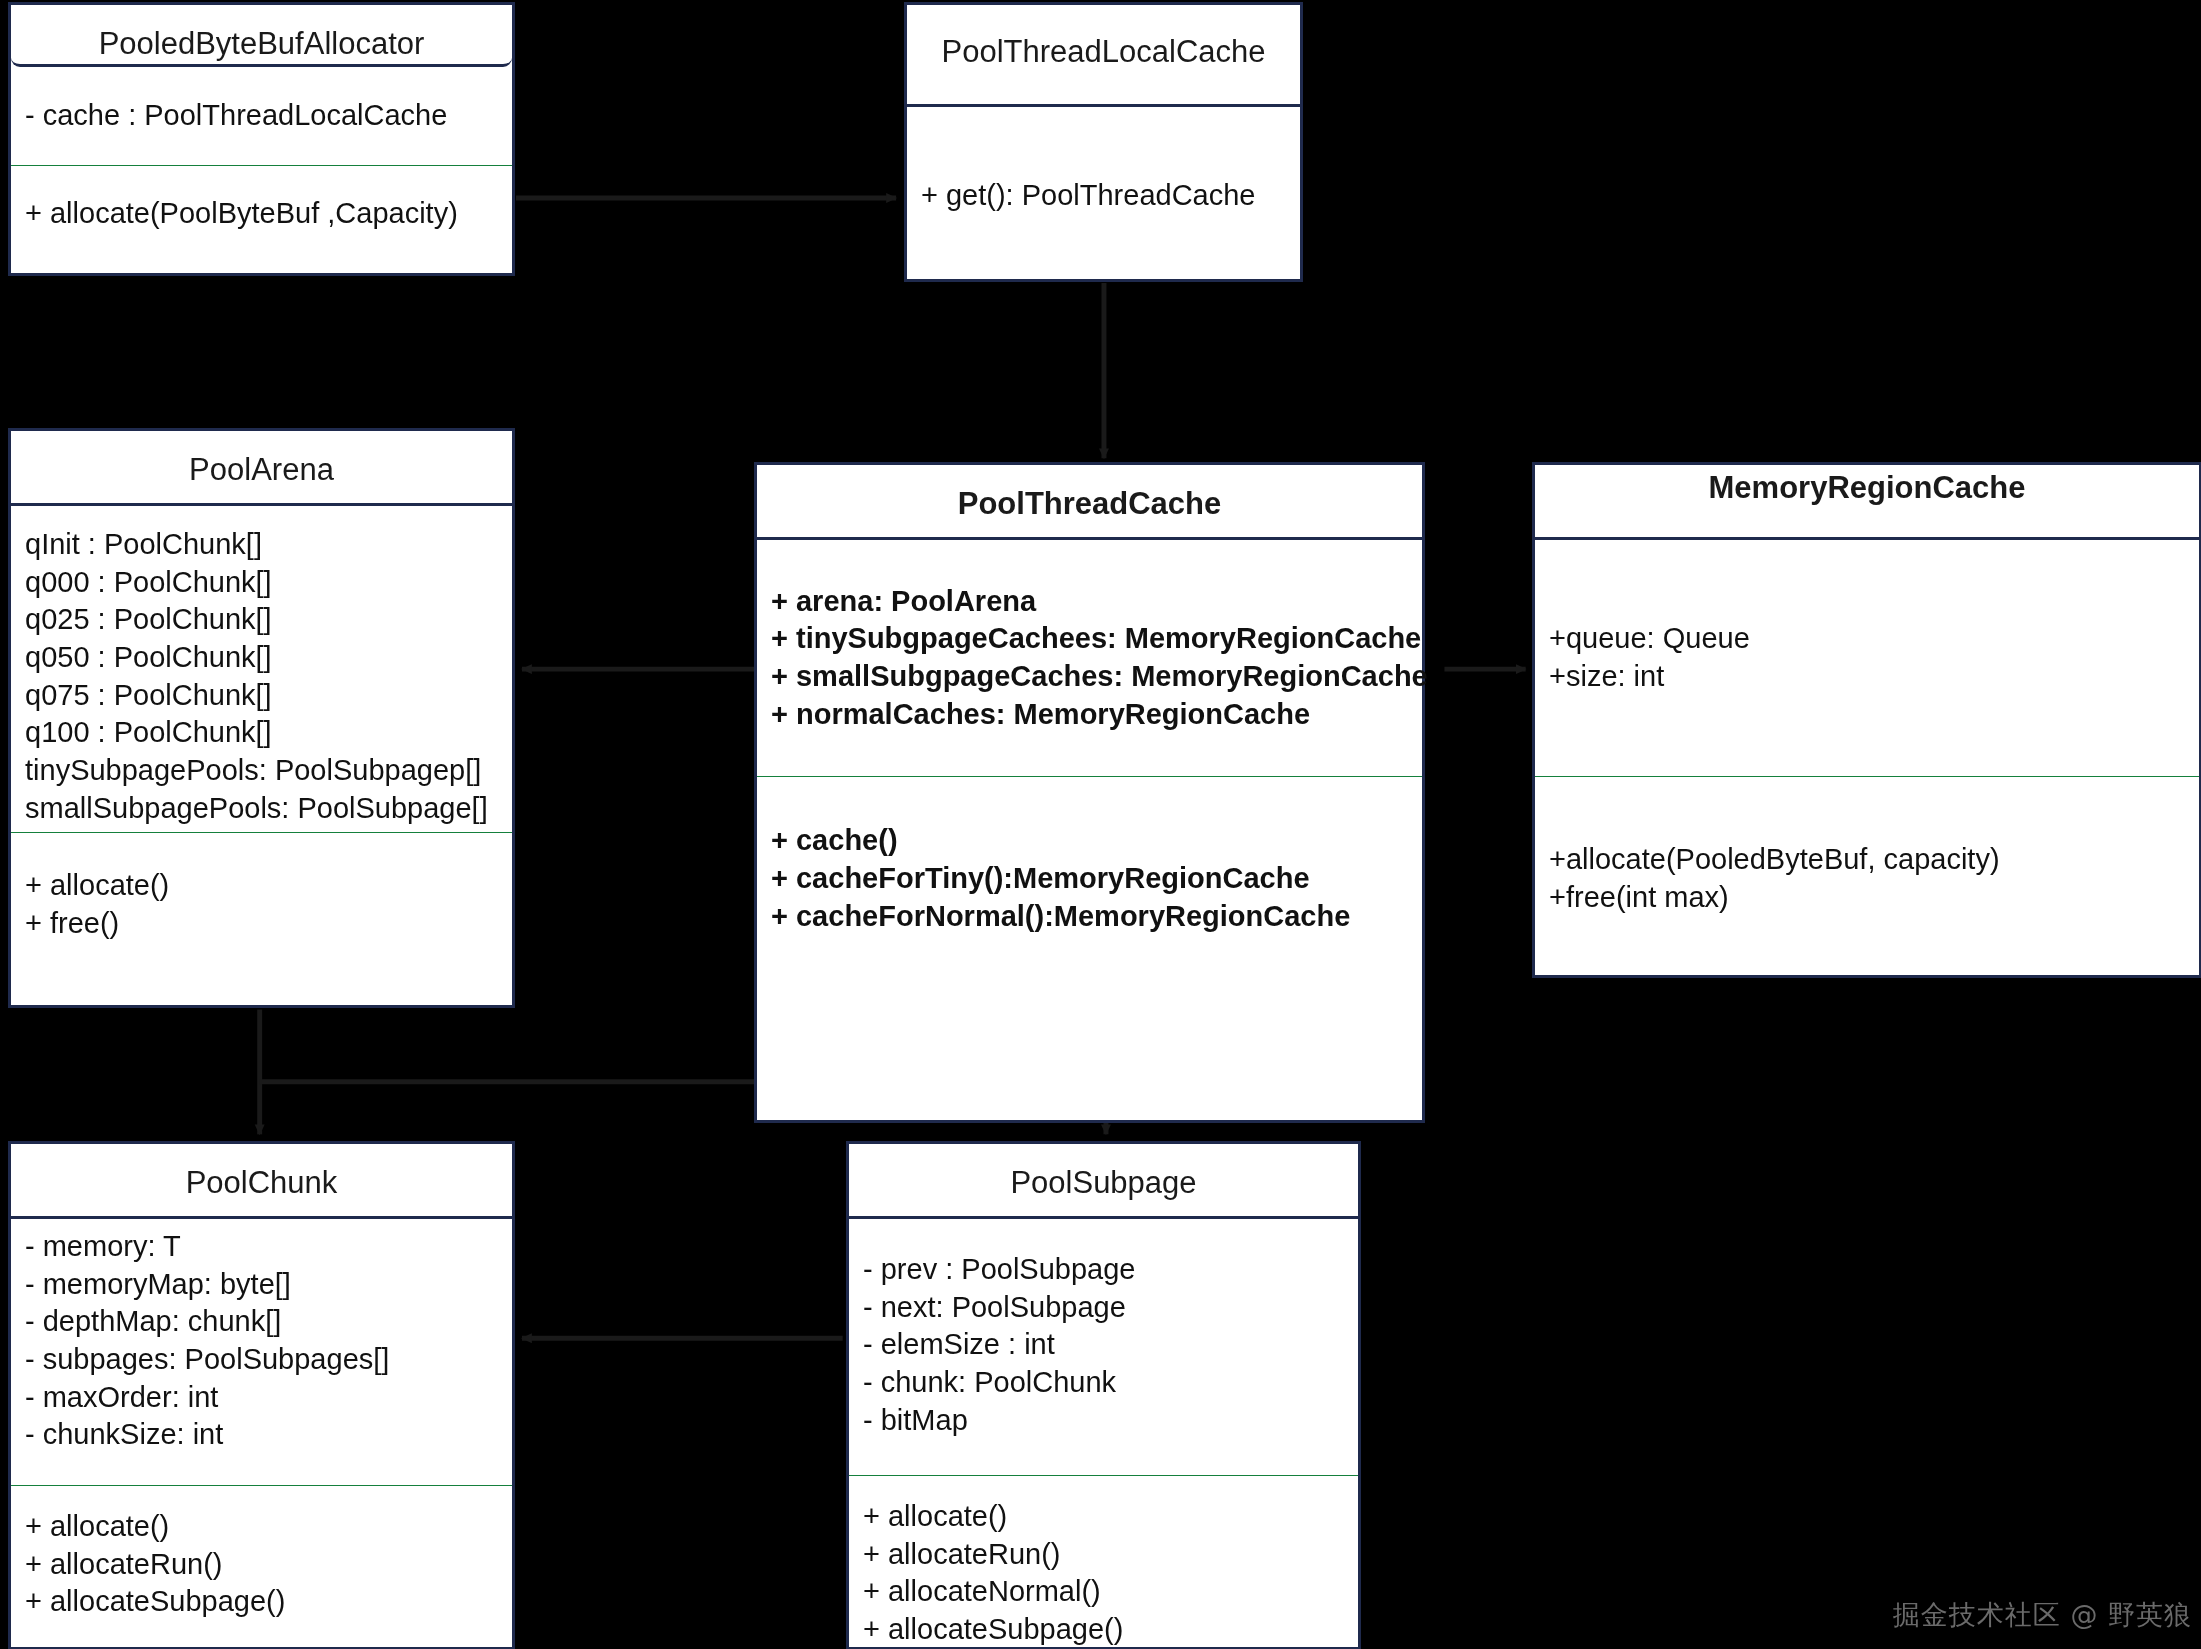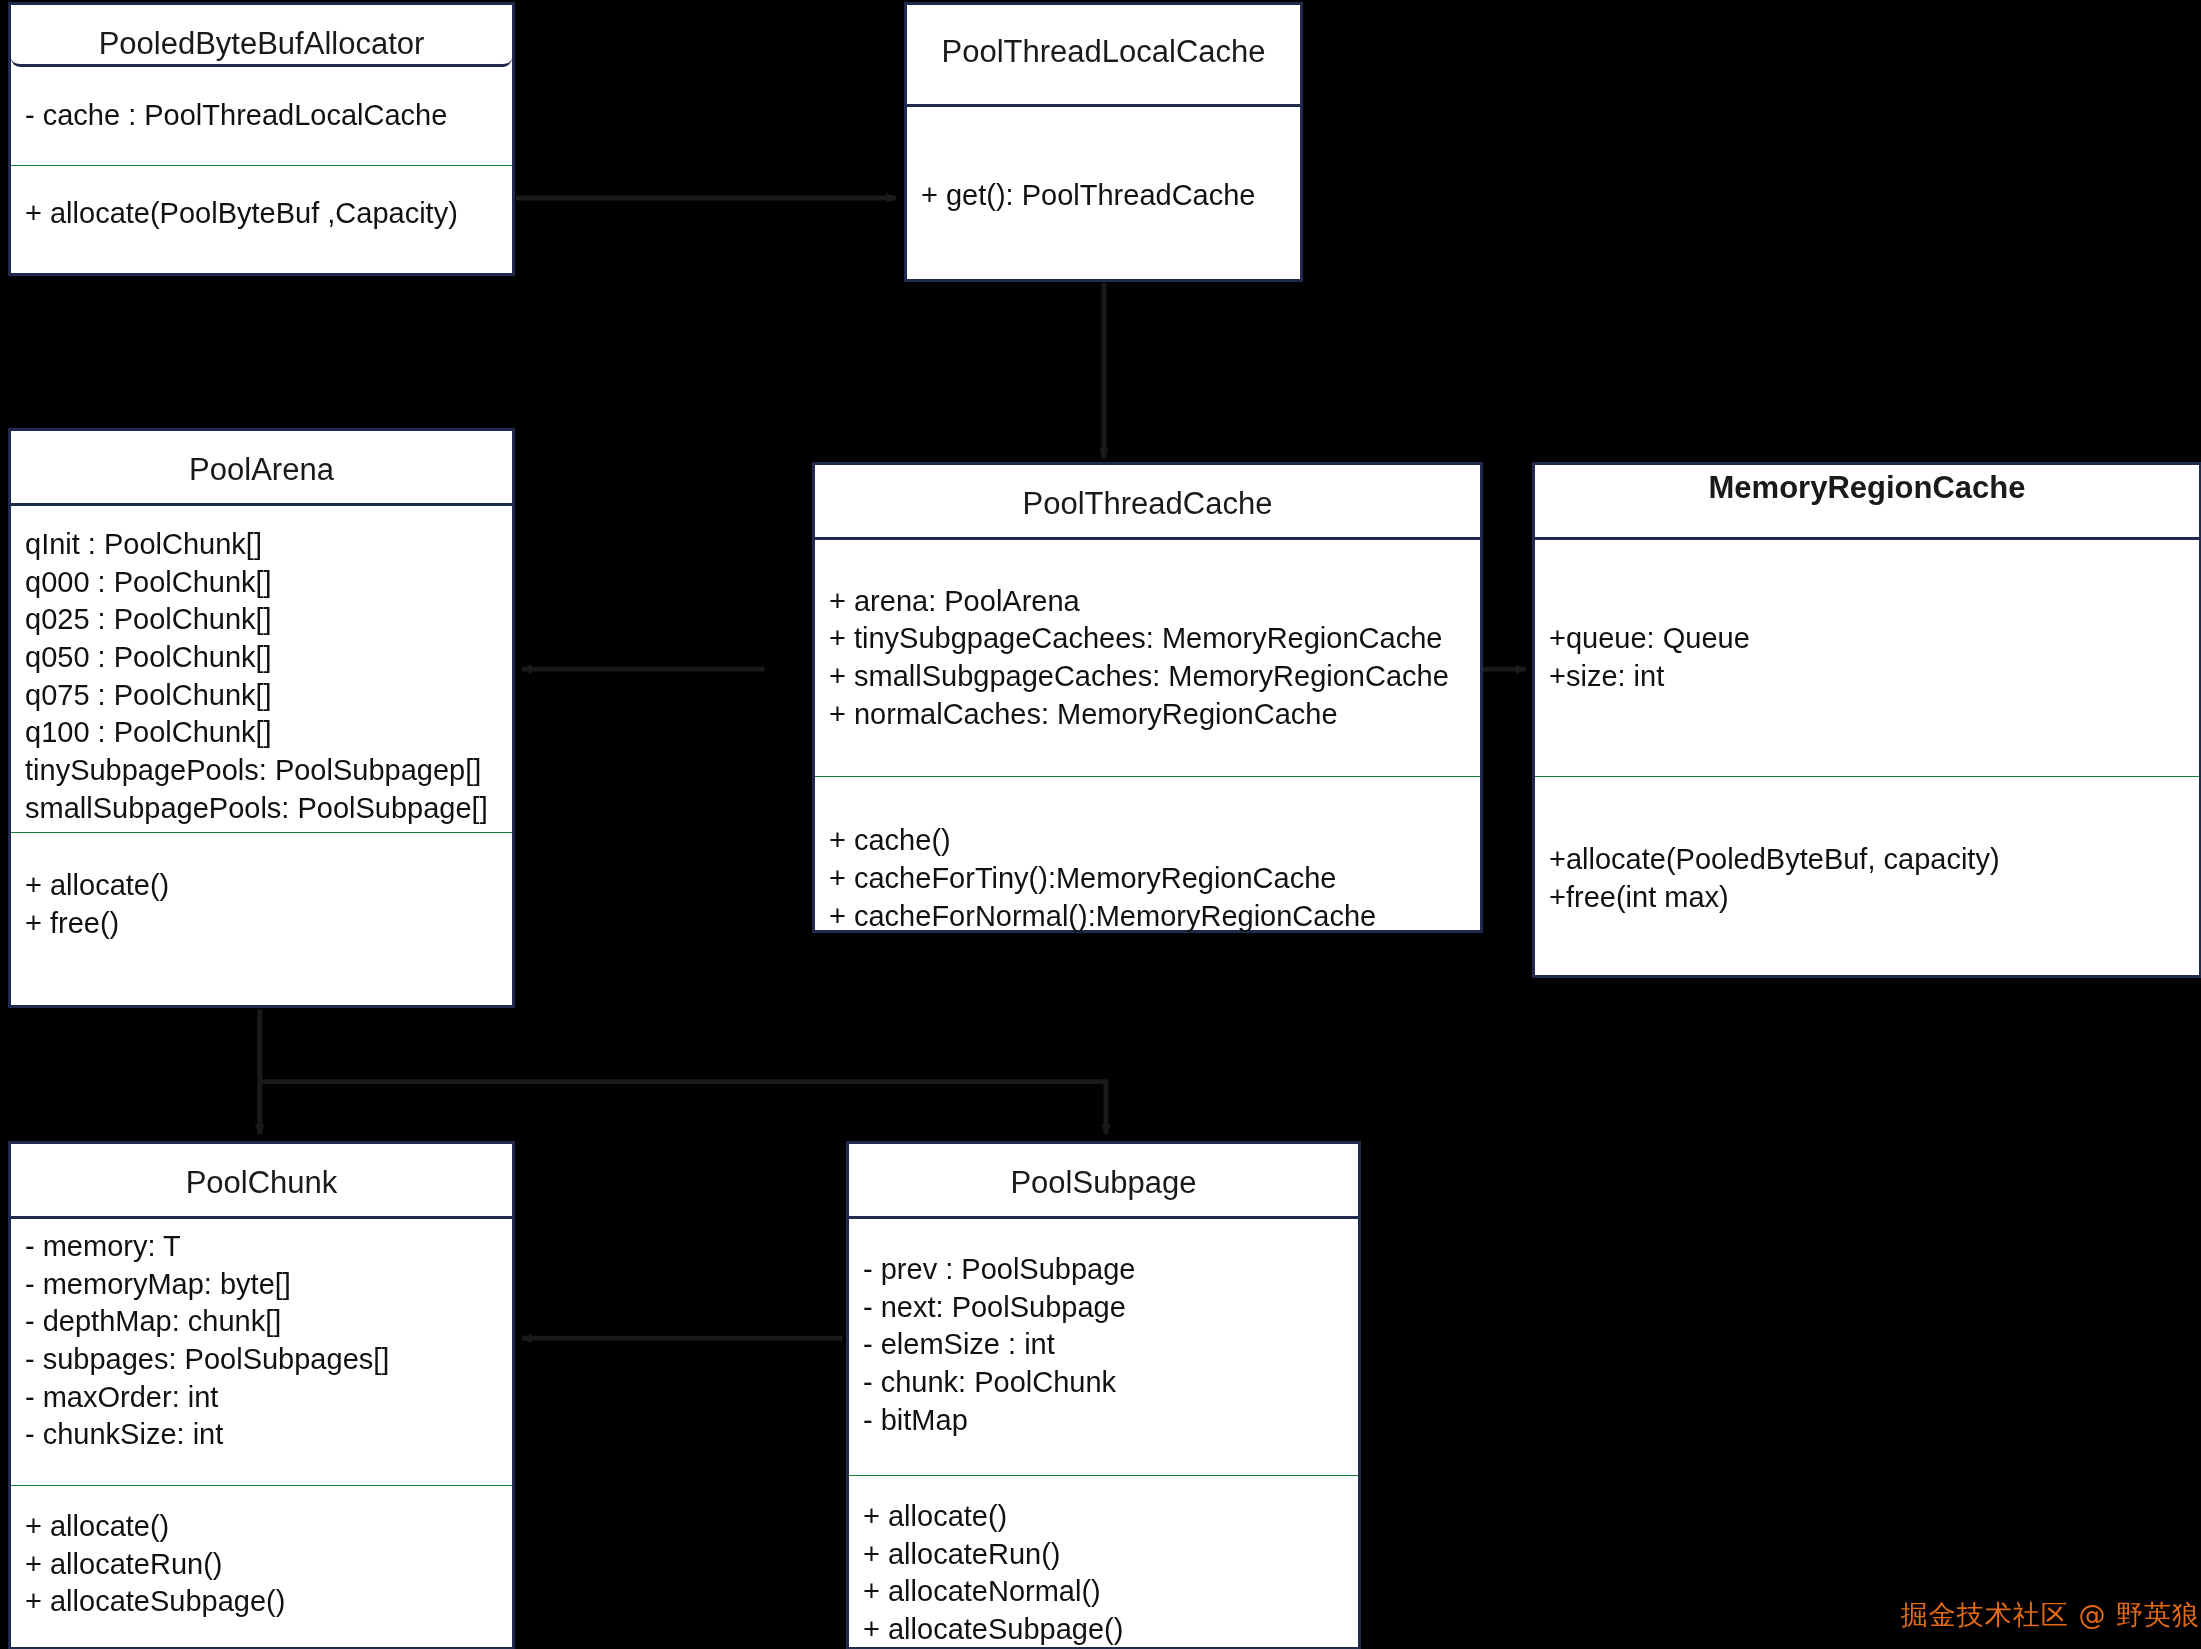--- a/index.html
+++ b/index.html
@@ -61,21 +61,21 @@
 
   #box-threadlocalcache { left: 904px; top: 2px;   width: 399px;  height: 280px; }
   #box-threadlocalcache .uml-title { height: 102px; padding-top: 28px; }
   #box-threadlocalcache .c-ops     { height: 178px; }
 
   #box-arena          { left: 8px;    top: 428px;  width: 507px;  height: 580px; }
   #box-arena .uml-title            { height: 75px;  padding-top: 20px; }
   #box-arena .c-attrs              { height: 327px; justify-content: flex-start; padding-top: 20px;}
   #box-arena .c-ops                { height: 178px; justify-content: flex-start; padding-top: 34px;}
 
-  #box-threadcache    { left: 812px;  top: 462px;  width: 671px;  height: 471px; }
+  #box-threadcache    { left: 754px;  top: 462px;  width: 671px;  height: 661px; font-weight: bold; }
   #box-threadcache .uml-title      { height: 75px;  padding-top: 20px; }
   #box-threadcache .c-attrs        { height: 237px; }
   #box-threadcache .c-ops          { height: 204px; }
 
   #box-memregioncache { left: 1532px; top: 462px;  width: 670px;  height: 516px; }
   #box-memregioncache .uml-title   { height: 75px;  padding-top: 4px; font-weight: bold; }
   #box-memregioncache .c-attrs     { height: 237px; }
   #box-memregioncache .c-ops       { height: 204px; }
 
   #box-chunk          { left: 8px;    top: 1141px; width: 507px;  height: 509px; }
@@ -94,23 +94,23 @@
     left: 0; top: 0;
     width: 2202px;
     height: 1649px;
     z-index: 2;
     pointer-events: none;
   }
 
   
   #watermark {
     position: absolute;
-    right: 2px;
+    right: 10px;
     bottom: 16px;
-    color: #f97316;
+    color: #737373;
     font-size: 27px;
     letter-spacing: 1px;
     white-space: nowrap;
     opacity: 0.92;
     z-index: 9;
     font-family: "DejaVu Sans", sans-serif;
   }
 </style>
 </head>
 <body>

